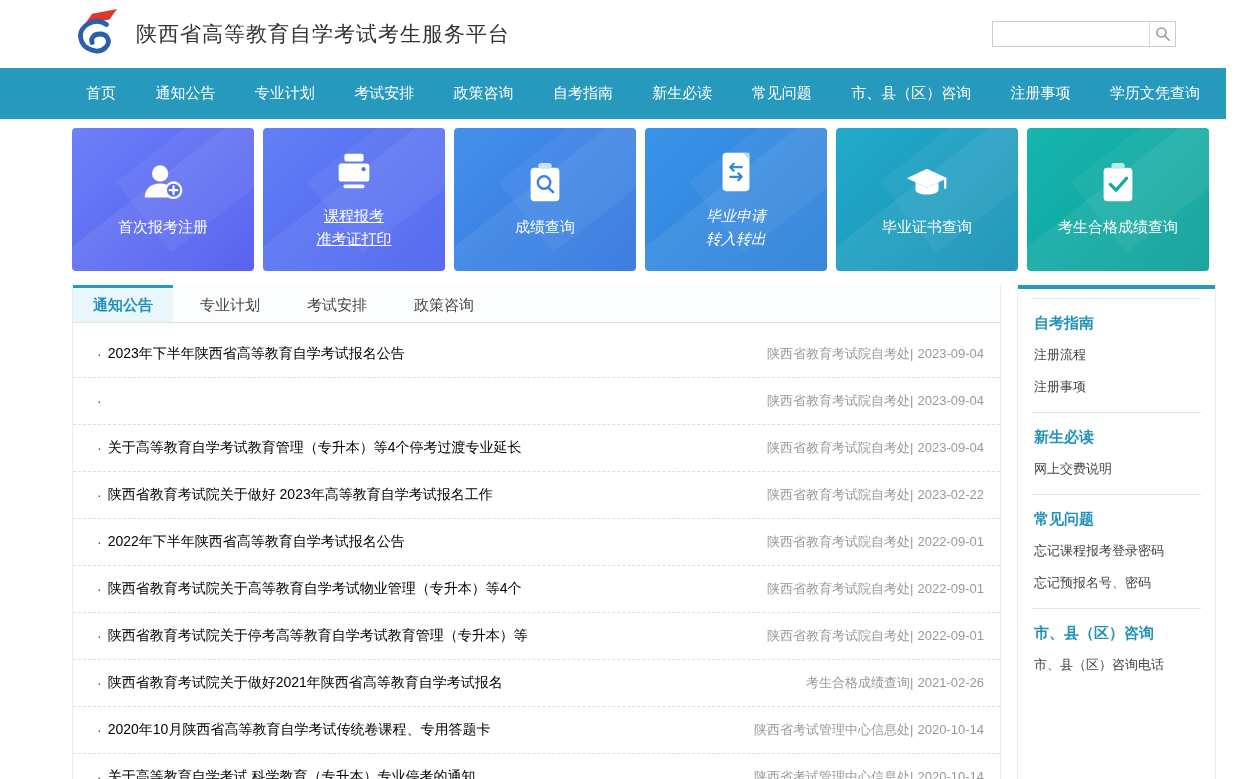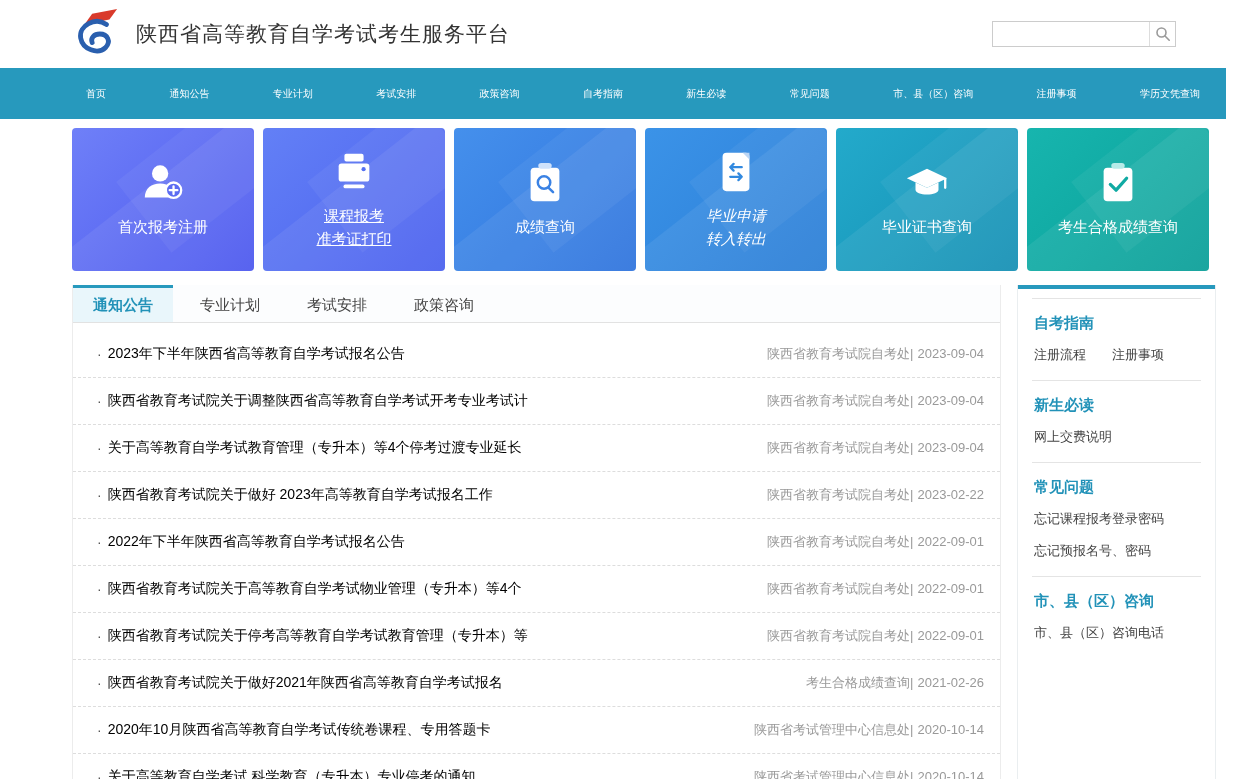--- a/index.html
+++ b/index.html
@@ -13,21 +13,21 @@
   .hdr{height:68px;display:flex;align-items:center;padding:0 50px 0 72px;box-sizing:border-box;background:#fff;}
   .brand{display:flex;align-items:center;cursor:pointer;}
   .logo{margin-right:16px;display:flex;align-items:center;}
   .site-title{font-size:21px;font-weight:500;color:#333;margin:0;letter-spacing:1px;}
   .searchwrap{margin-left:auto;display:flex;align-items:stretch;border:1px solid #ccc;height:24px;background:#fff;}
   .searchwrap input{border:none;outline:none;width:144px;height:22px;padding:0 6px;font-size:13px;}
   .searchwrap button{width:26px;border:none;border-left:1px solid #ddd;background:#fff;cursor:pointer;display:flex;align-items:center;justify-content:center;padding:0;}
 
   
   .nav{height:51px;background:#2799bd;display:flex;align-items:center;justify-content:space-between;padding:0 26px 0 86px;}
-  .nav a{color:#fff;font-size:10px;text-decoration:none;white-space:nowrap;cursor:pointer;}
+  .nav a{color:#fff;font-size:15px;text-decoration:none;white-space:nowrap;cursor:pointer;}
 
   
   .cards{display:flex;gap:9px;padding:9px 0 0 72px;}
   .card{width:182px;height:143px;border-radius:4px;display:flex;flex-direction:column;align-items:center;justify-content:center;
         color:#fff;position:relative;overflow:hidden;cursor:pointer;flex:none;}
   .card::before{content:"";position:absolute;width:300px;height:130px;background:rgba(255,255,255,.07);transform:rotate(-38deg);top:66px;left:-60px;pointer-events:none;}
   .card::after{content:"";position:absolute;width:300px;height:90px;background:rgba(255,255,255,.05);transform:rotate(-38deg);top:-48px;left:40px;pointer-events:none;}
   .c1{background:linear-gradient(135deg,#6f80f8,#4c58ee);justify-content:center;}
   .c2{background:linear-gradient(135deg,#6380f6,#4a60ee);text-decoration:underline;}
   .c3{background:linear-gradient(135deg,#4590ec,#2f74dd);}
@@ -51,21 +51,21 @@
   .news .meta{margin-left:auto;font-size:13px;color:#999;white-space:nowrap;padding-left:12px;}
   .news .meta .dte{margin-left:4px;}
 
   
   .sidebar{width:199px;box-sizing:border-box;border:1px solid #eaeef0;border-top:none;background:#fff;height:506px;flex:none;}
   .sidetop{height:4px;background:#2799bd;}
   .sdiv{border:none;border-top:1px solid #e4e4e4;margin:0 14px;}
   .sec{padding:1px 16px 2px;}
   .sec h3{font-size:15px;color:#2292b8;margin:14px 0 13px;font-weight:bold;}
   .sec a{display:block;font-size:13px;color:#444;text-decoration:none;margin:0 0 14px;cursor:pointer;}
-  .sec .rowlinks{display:flex;}
+  .sec .rowlinks{display:flex;flex-direction:column;}
   .sec .rowlinks a{margin-right:26px;}
 </style>
 </head>
 <body>
 
 <div class="page">
 
   <div class="hdr">
     <div class="brand">
       <span class="logo">
@@ -206,21 +206,20 @@
       </div>
 
       <ul class="news">
         <li>
           <span class="dot">·</span>
           <span class="ttl">2023年下半年陕西省高等教育自学考试报名公告</span>
           <span class="meta"><span>陕西省教育考试院自考处|</span><span class="dte">2023-09-04</span></span>
         </li>
         <li>
           <span class="dot">·</span>
-          <span class="ttl">陕西省教育考试院关于调整陕西省高等教育自学考试开考专业考试计</span>
           <span class="meta"><span>陕西省教育考试院自考处|</span><span class="dte">2023-09-04</span></span>
         </li>
         <li>
           <span class="dot">·</span>
           <span class="ttl">关于高等教育自学考试教育管理（专升本）等4个停考过渡专业延长</span>
           <span class="meta"><span>陕西省教育考试院自考处|</span><span class="dte">2023-09-04</span></span>
         </li>
         <li>
           <span class="dot">·</span>
           <span class="ttl">陕西省教育考试院关于做好 2023年高等教育自学考试报名工作</span>

